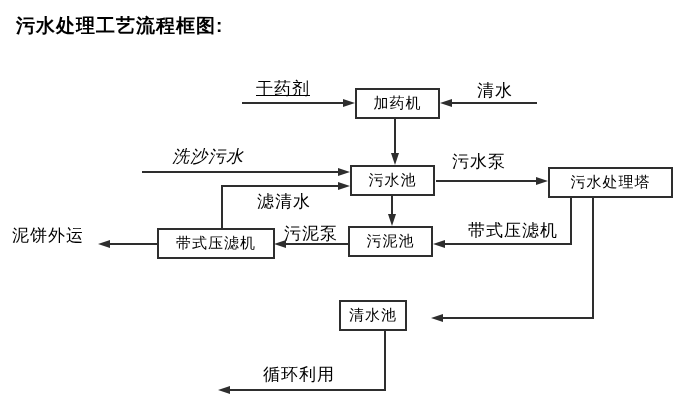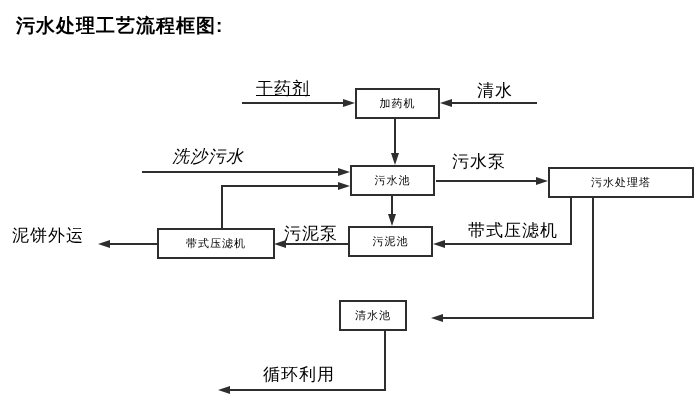--- a/index.html
+++ b/index.html
@@ -22,21 +22,21 @@
     white-space: nowrap;
   }
   .node {
     position: absolute;
     box-sizing: border-box;
     border: 2px solid #2e2e2e;
     background: #ffffff;
     display: flex;
     align-items: center;
     justify-content: center;
-    font-size: 11px;
+    font-size: 15px;
     letter-spacing: 1px;
     white-space: nowrap;
   }
   .lbl {
     position: absolute;
     font-size: 17px;
     letter-spacing: 1px;
     white-space: nowrap;
   }
   .hl { position: absolute; height: 2px; background: #2e2e2e; }
@@ -52,37 +52,38 @@
 <div class="canvas">
 
   <div class="title">污水处理工艺流程框图:</div>
 
   <div class="node" style="left:355px;top:88px;width:85px;height:31px;">
     <span>加药机</span>
   </div>
   <div class="node" style="left:350px;top:165px;width:85px;height:31px;">
     <span>污水池</span>
   </div>
-  <div class="node" style="left:548px;top:167px;width:146px;height:31px;">
+  <div class="node" style="left:548px;top:167px;width:125px;height:31px;">
     <span>污水处理塔</span>
   </div>
   <div class="node" style="left:348px;top:226px;width:85px;height:31px;">
     <span>污泥池</span>
   </div>
   <div class="node" style="left:157px;top:228px;width:118px;height:31px;">
     <span>带式压滤机</span>
   </div>
   <div class="node" style="left:339px;top:300px;width:68px;height:31px;">
     <span>清水池</span>
   </div>
 
   <div class="lbl" style="left:256px;top:77px;text-decoration:underline;">干药剂</div>
   <div class="lbl" style="left:477px;top:79px;">清水</div>
   <div class="lbl" style="left:172px;top:145px;font-style:italic;">洗沙污水</div>
   <div class="lbl" style="left:452px;top:150px;">污水泵</div>
+  <div class="lbl" style="left:257px;top:190px;">滤清水</div>
   <div class="lbl" style="left:12px;top:224px;">泥饼外运</div>
   <div class="lbl" style="left:284px;top:222px;">污泥泵</div>
   <div class="lbl" style="left:468px;top:219px;">带式压滤机</div>
   <div class="lbl" style="left:263px;top:363px;">循环利用</div>
 
   <div class="hl" style="left:242px;top:102px;width:101px;"></div>
   <div class="ar" style="left:343px;top:99px;"></div>
 
   <div class="hl" style="left:452px;top:102px;width:85px;"></div>
   <div class="al" style="left:440px;top:99px;"></div>

